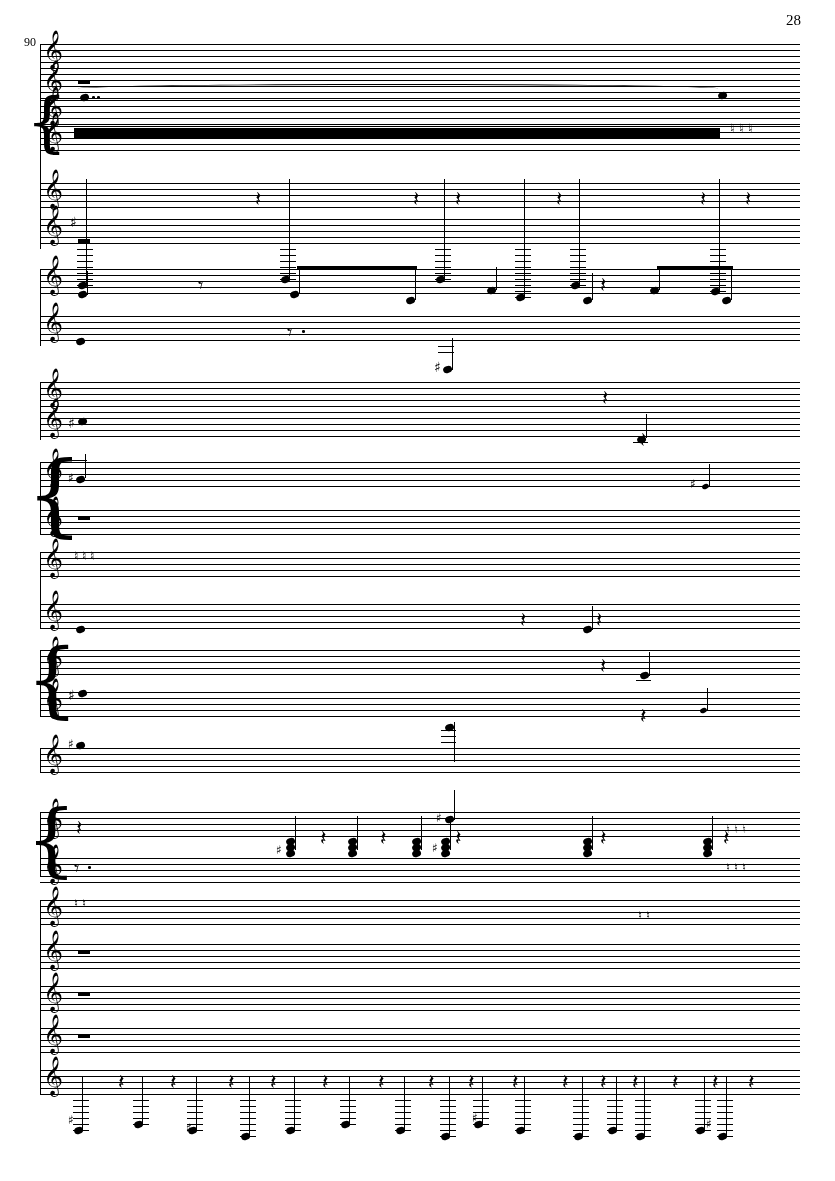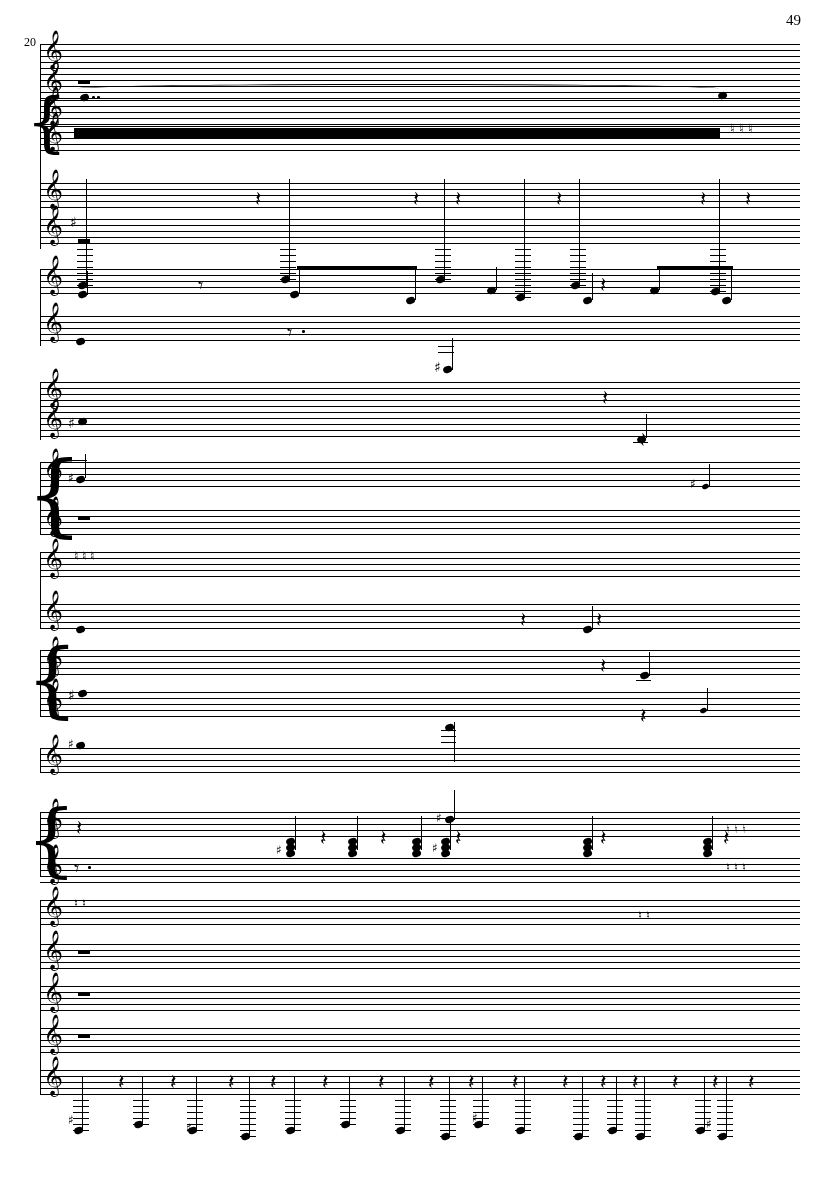--- a/index.html
+++ b/index.html
@@ -128,22 +128,22 @@
   .blackbar {
     position: absolute;
     background: #000;
   }
 </style>
 </head>
 <body>
 
 <div id="page">
 
-  <div class="page-number">49</div>
-  <div class="measure-number" style="left:24px; top:35px;">20</div>
+  <div class="page-number">28</div>
+  <div class="measure-number" style="left:24px; top:35px;">90</div>
 
   <div class="system" id="sys">
       <div class="staff" style="top: 44px; left: 40px; width: 760px; height: 25px;">
         <div class="line" style="top: 0px; width: 760px;"></div>
         <div class="line" style="top: 6px; width: 760px;"></div>
         <div class="line" style="top: 12px; width: 760px;"></div>
         <div class="line" style="top: 18px; width: 760px;"></div>
         <div class="line" style="top: 24px; width: 760px;"></div>
       </div>
       <div class="clef treble" style="left: 43px; top: 32px;">𝄞</div>

